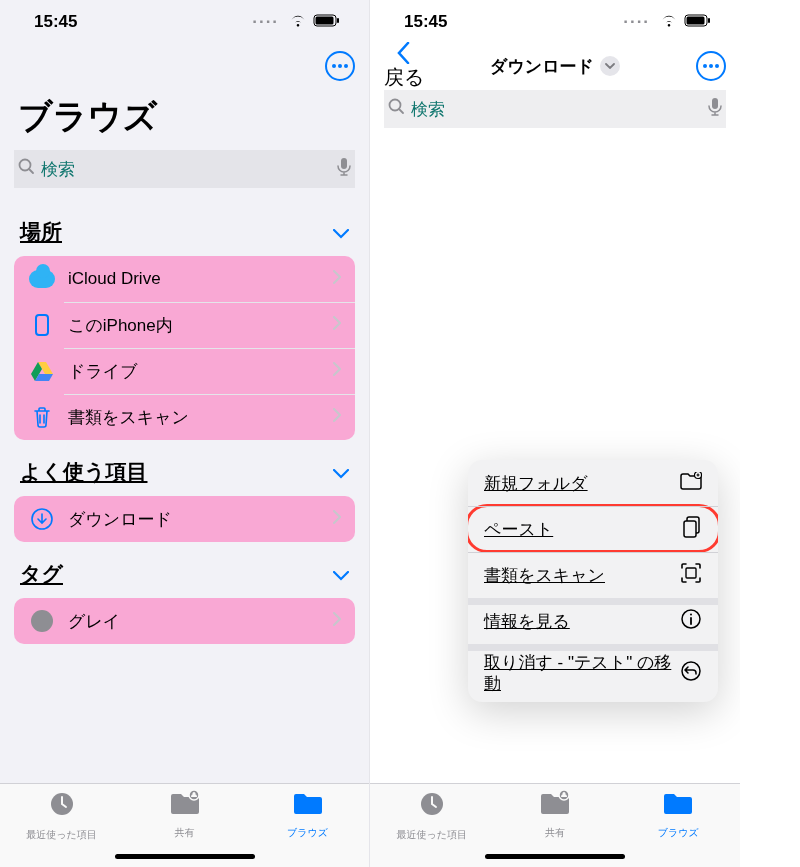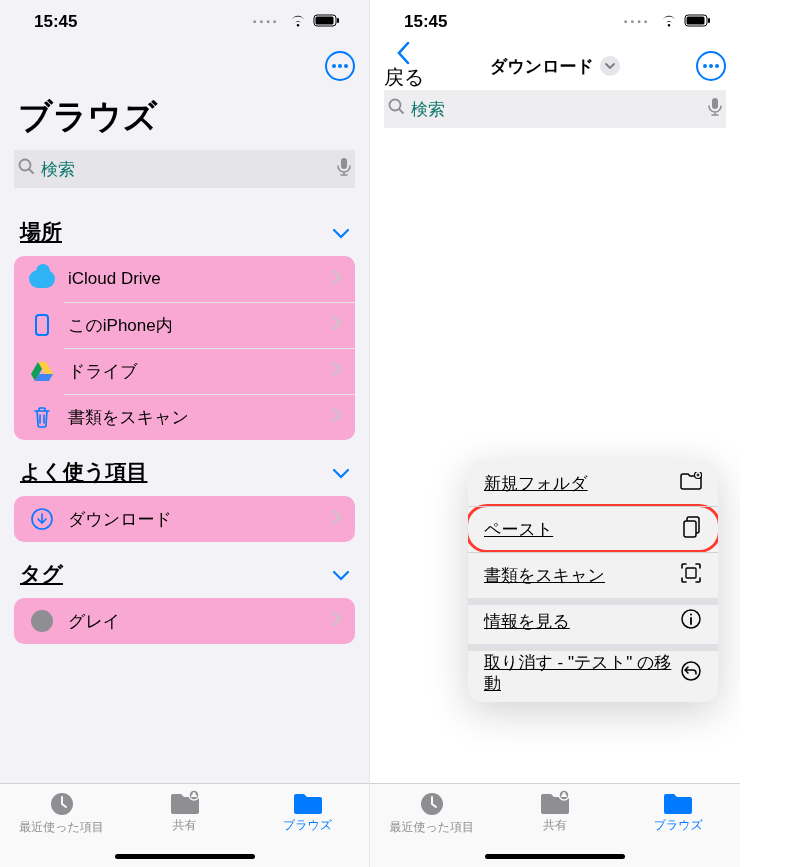--- a/index.html
+++ b/index.html
@@ -34,21 +34,21 @@
   .folder-preview .fname { font-size: 21px; font-weight: 700; margin-top: 4px; }
   .folder-preview .floc { font-size: 15px; color: #8e8e93; }
   .context-menu { position: absolute; top: 320px; right: 22px; width: 250px; background: #f2f2f3; border-radius: 14px; box-shadow: 0 10px 40px rgba(0,0,0,0.18); overflow: hidden; text-decoration: underline; }
   .menu-item { height: 46px; display: flex; align-items: center; justify-content: space-between; padding: 0 16px; font-size: 17px; position: relative; }
   .menu-item.tall { height: 58px; }
   .menu-item + .menu-item::before { content: ""; position: absolute; top: 0; left: 0; right: 0; height: 1px; background: #d1d1d6; }
   .menu-item.sep-thick::before { height: 7px; background: #e0e0e4; }
   .menu-item .micon { color: #000; }
   .highlight { position: absolute; border: 3px solid #ff3b30; border-radius: 22px; top: 44px; left: -3px; right: -3px; height: 49px; pointer-events: none; }
   .tab-bar { height: 84px; display: flex; border-top: 0.5px solid #d1d1d6; background: #f9f9f9; padding-top: 6px; }
-  .tab { flex: 1; display: flex; flex-direction: column; align-items: center; gap: 1px; font-size: 12px; color: #8e8e93; text-align: right; }
+  .tab { flex: 1; display: flex; flex-direction: column; align-items: center; gap: 10px; font-size: 10px; color: #8e8e93; text-align: right; }
   .tab.active { color: #007aff; }
   .tab .ticon svg { display: block; }
   .home-ind { position: absolute; bottom: 8px; left: 50%; transform: translateX(-50%); width: 140px; height: 5px; background: #000; border-radius: 3px; }
   .grey-dot { width: 22px; height: 22px; border-radius: 50%; background: #8e8e93; }
   .cloud { width: 26px; height: 18px; background: #2fb3f5; border-radius: 9px 9px 9px 9px; position: relative; }
   .cloud::before { content: ""; position: absolute; width: 14px; height: 14px; background: #2fb3f5; border-radius: 50%; top: -6px; left: 7px; }
   .iphone-ic { width: 14px; height: 22px; border: 2px solid #007aff; border-radius: 4px; position: relative; }
 </style>
 </head>
 <body>

